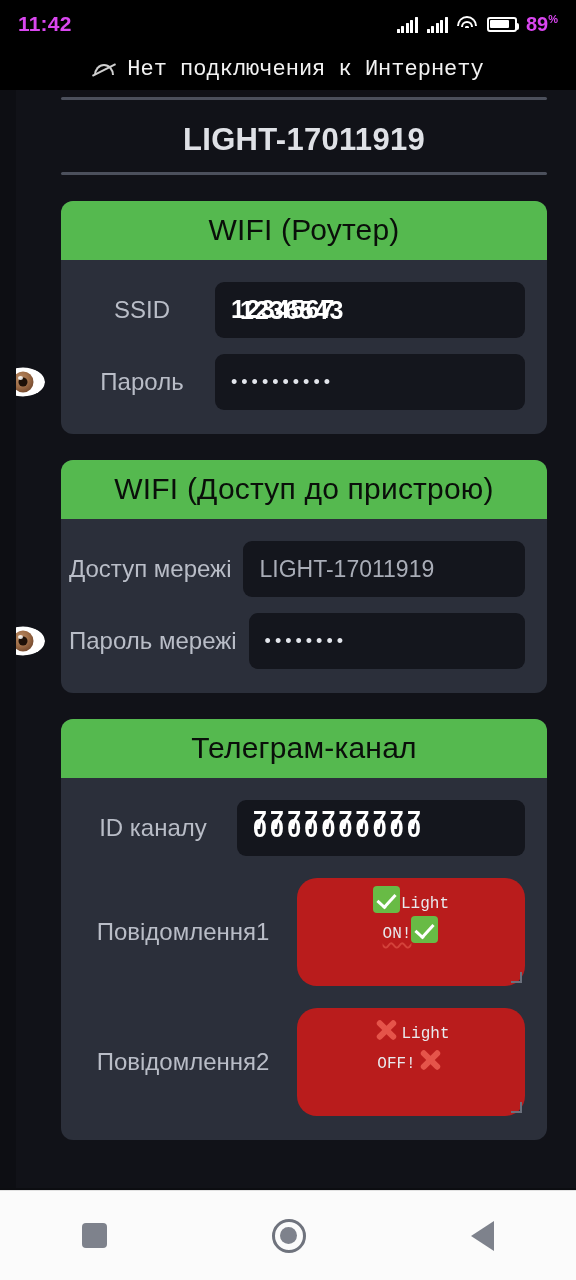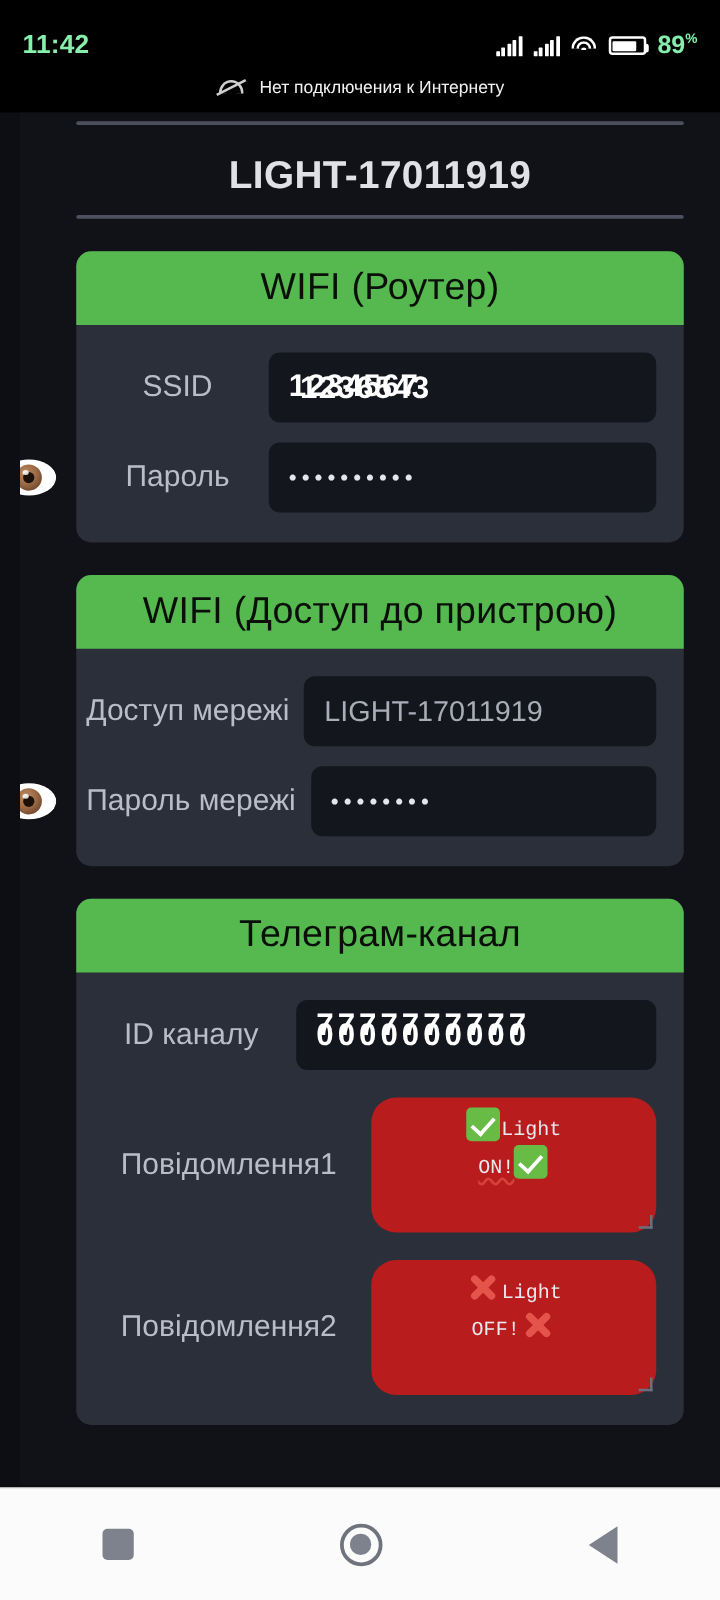--- a/index.html
+++ b/index.html
@@ -7,22 +7,22 @@
     width:576px; height:1280px;
     background:#0b0c10;
     font-family:"Liberation Sans", sans-serif;
     overflow:hidden;
   }
   #screen { position:relative; width:576px; height:1280px; background:#0d0e13; }
 
   
   .statusbar{
     position:absolute; top:0; left:0; width:576px; height:48px;
-    background:#000; display:flex; align-items:flex-end;
-    padding:0 18px; color:#86efac;
+    background:#000; display:flex; align-items:center;
+    padding:0 18px; color:#d946ef;
   }
   .sb-time{ font-size:21px; font-weight:600; letter-spacing:.2px; }
   .sb-right{ margin-left:auto; display:flex; align-items:center; gap:9px; }
   .sig{ display:flex; align-items:flex-end; gap:1.5px; height:17px; }
   .sig i{ display:block; width:3px; background:#fff; border-radius:.5px; }
   .sig i:nth-child(1){height:4px}
   .sig i:nth-child(2){height:7px}
   .sig i:nth-child(3){height:10px}
   .sig i:nth-child(4){height:13px}
   .sig i:nth-child(5){height:16px}
@@ -36,21 +36,21 @@
   .batt::after{ content:""; position:absolute; right:-4.5px; top:4px; width:3px; height:7px; background:#fff; border-radius:0 2px 2px 0; }
   .batt u{ position:absolute; left:1.5px; top:1.5px; bottom:1.5px; width:72%; background:#fff; border-radius:1px; display:block; }
   .sb-pct{ font-size:20px; font-weight:700; }
   .sb-pct span{ font-size:11px; vertical-align:super; }
 
   
   .netbar{
     position:absolute; top:48px; left:0; width:576px; height:42px; background:#000;
     display:flex; align-items:center; justify-content:center; gap:11px; color:#f2f2f2;
   }
-  .netbar .txt{ font-size:14px; }
+  .netbar .txt{ font-size:22px;font-family:Liberation Mono, monospace; }
   .nowifi{ position:relative; width:24px; height:18px; }
   .nowifi .arc{ position:absolute; left:2px; top:4px; width:20px; height:11px;
       border:2px solid #cfcfcf; border-bottom:none; border-radius:50% 50% 0 0 / 100% 100% 0 0; }
   .nowifi .slash{ position:absolute; left:-1px; top:9px; width:26px; height:2px; background:#cfcfcf; transform:rotate(-27deg); }
 
   
   .app{ position:absolute; top:90px; left:16px; width:576px; height:1100px; background:#111218; overflow:hidden; }
 
   .rule{ height:3px; background:#4c505c; border-radius:2px; margin:0 45px; }
   .rule.top{ margin-top:7px; }

